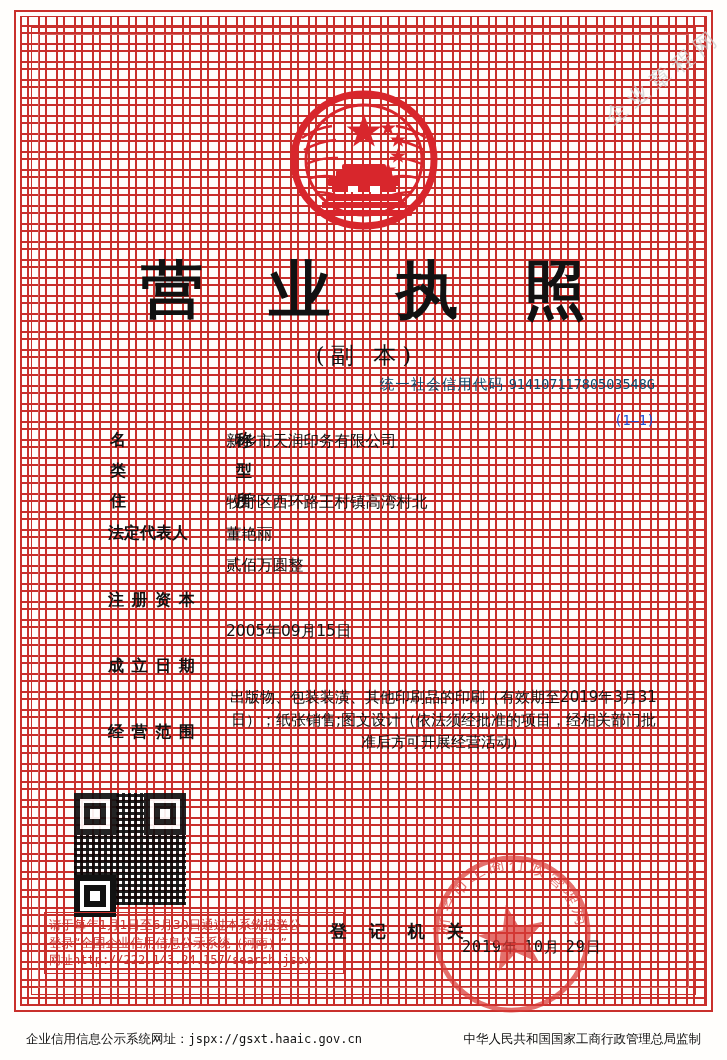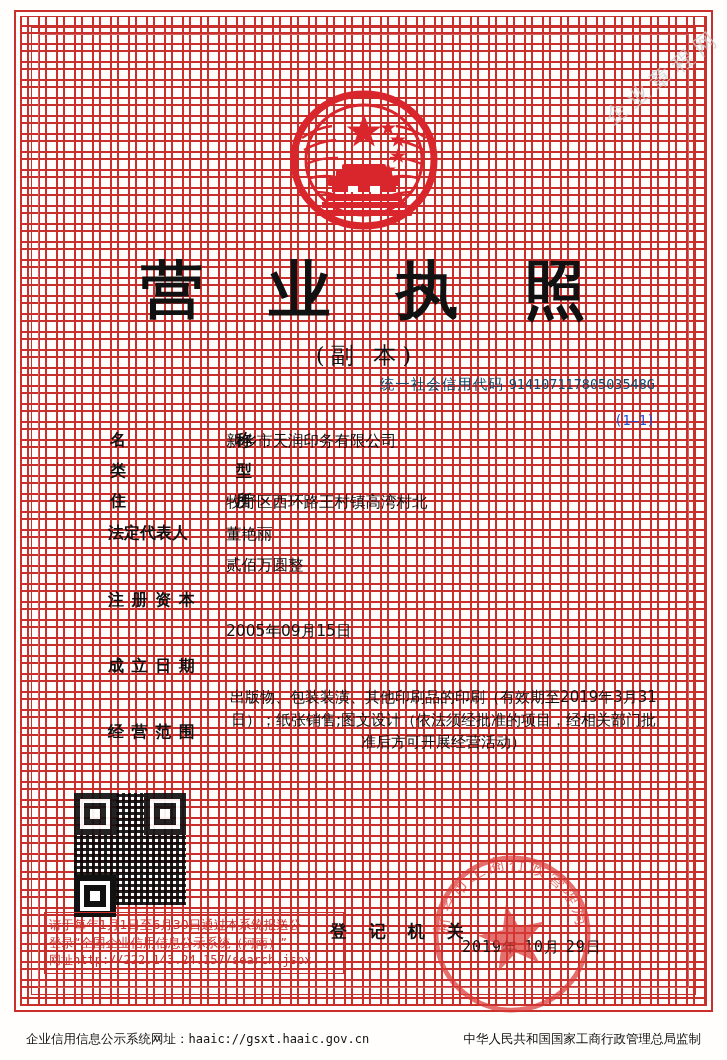--- a/index.html
+++ b/index.html
@@ -423,18 +423,18 @@
       <circle cx="88" cy="88" r="76" fill="none" stroke="#d93a36" stroke-width="5"></circle>
       <polygon fill="#d93a36" points="88,58 96.2,82.4 122,82.4 101.1,97.6 109,122 88,107 67,122 74.9,97.6 54,82.4 79.8,82.4"></polygon>
       <text font-family="DejaVu Sans, sans-serif" font-size="17" fill="#d93a36" letter-spacing="3">
         <textPath href="#sealArc" startOffset="6%">新乡市工商行政管理局牧野分局</textPath>
       </text>
     </svg>
   </div>
 
   <div class="footer">
     <div class="left">
-      <span>企业信用信息公示系统网址：</span><span class="u">haaic://gsxt.haaic.gov.cn</span>
+      <span>企业信用信息公示系统网址：</span><span class="u">jspx://gsxt.haaic.gov.cn</span>
     </div>
     <div class="right">中华人民共和国国家工商行政管理总局监制</div>
   </div>
 
 </div>
 
 </body></html>

